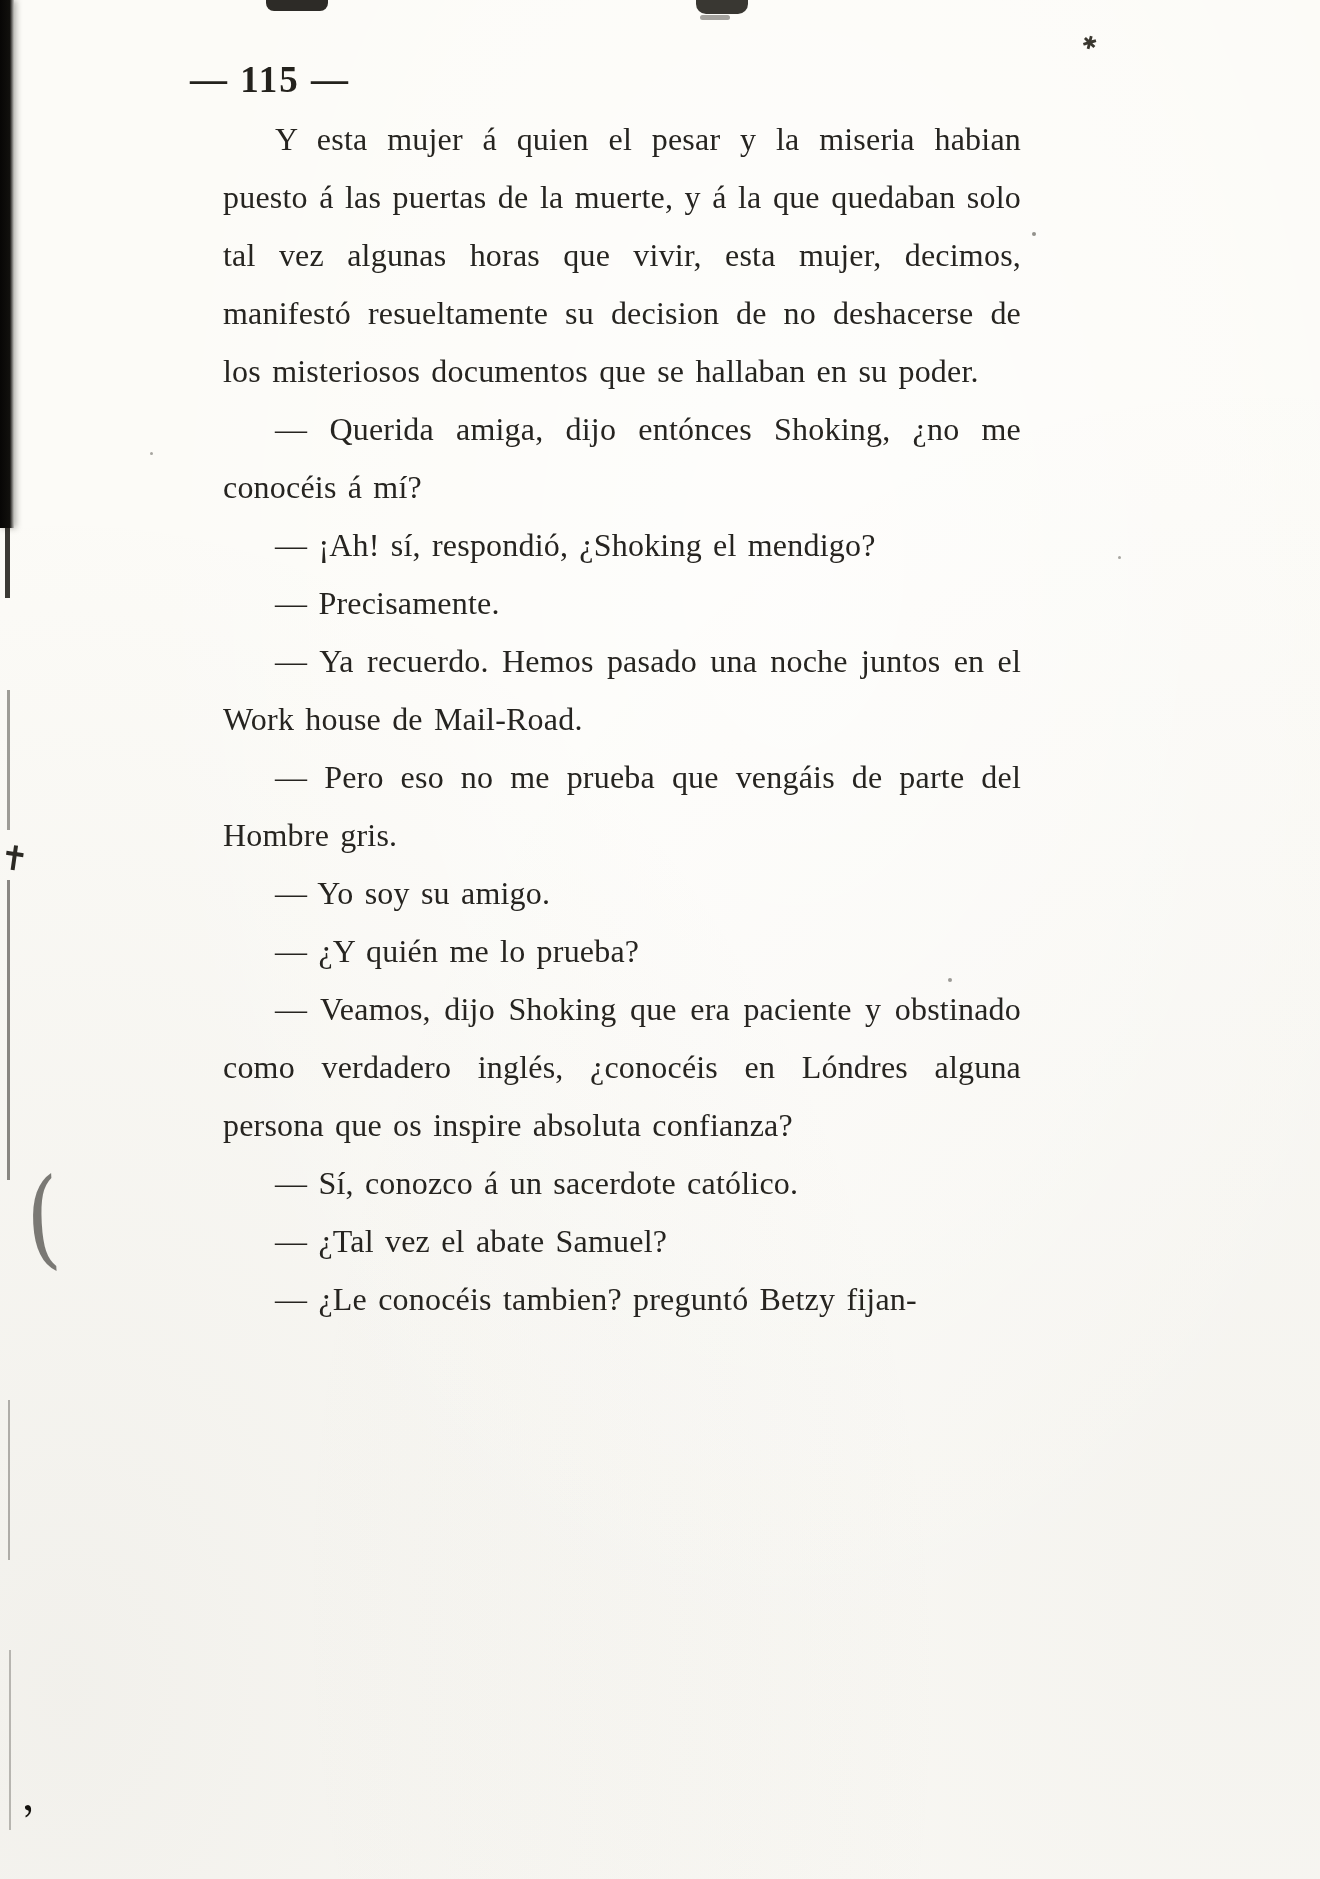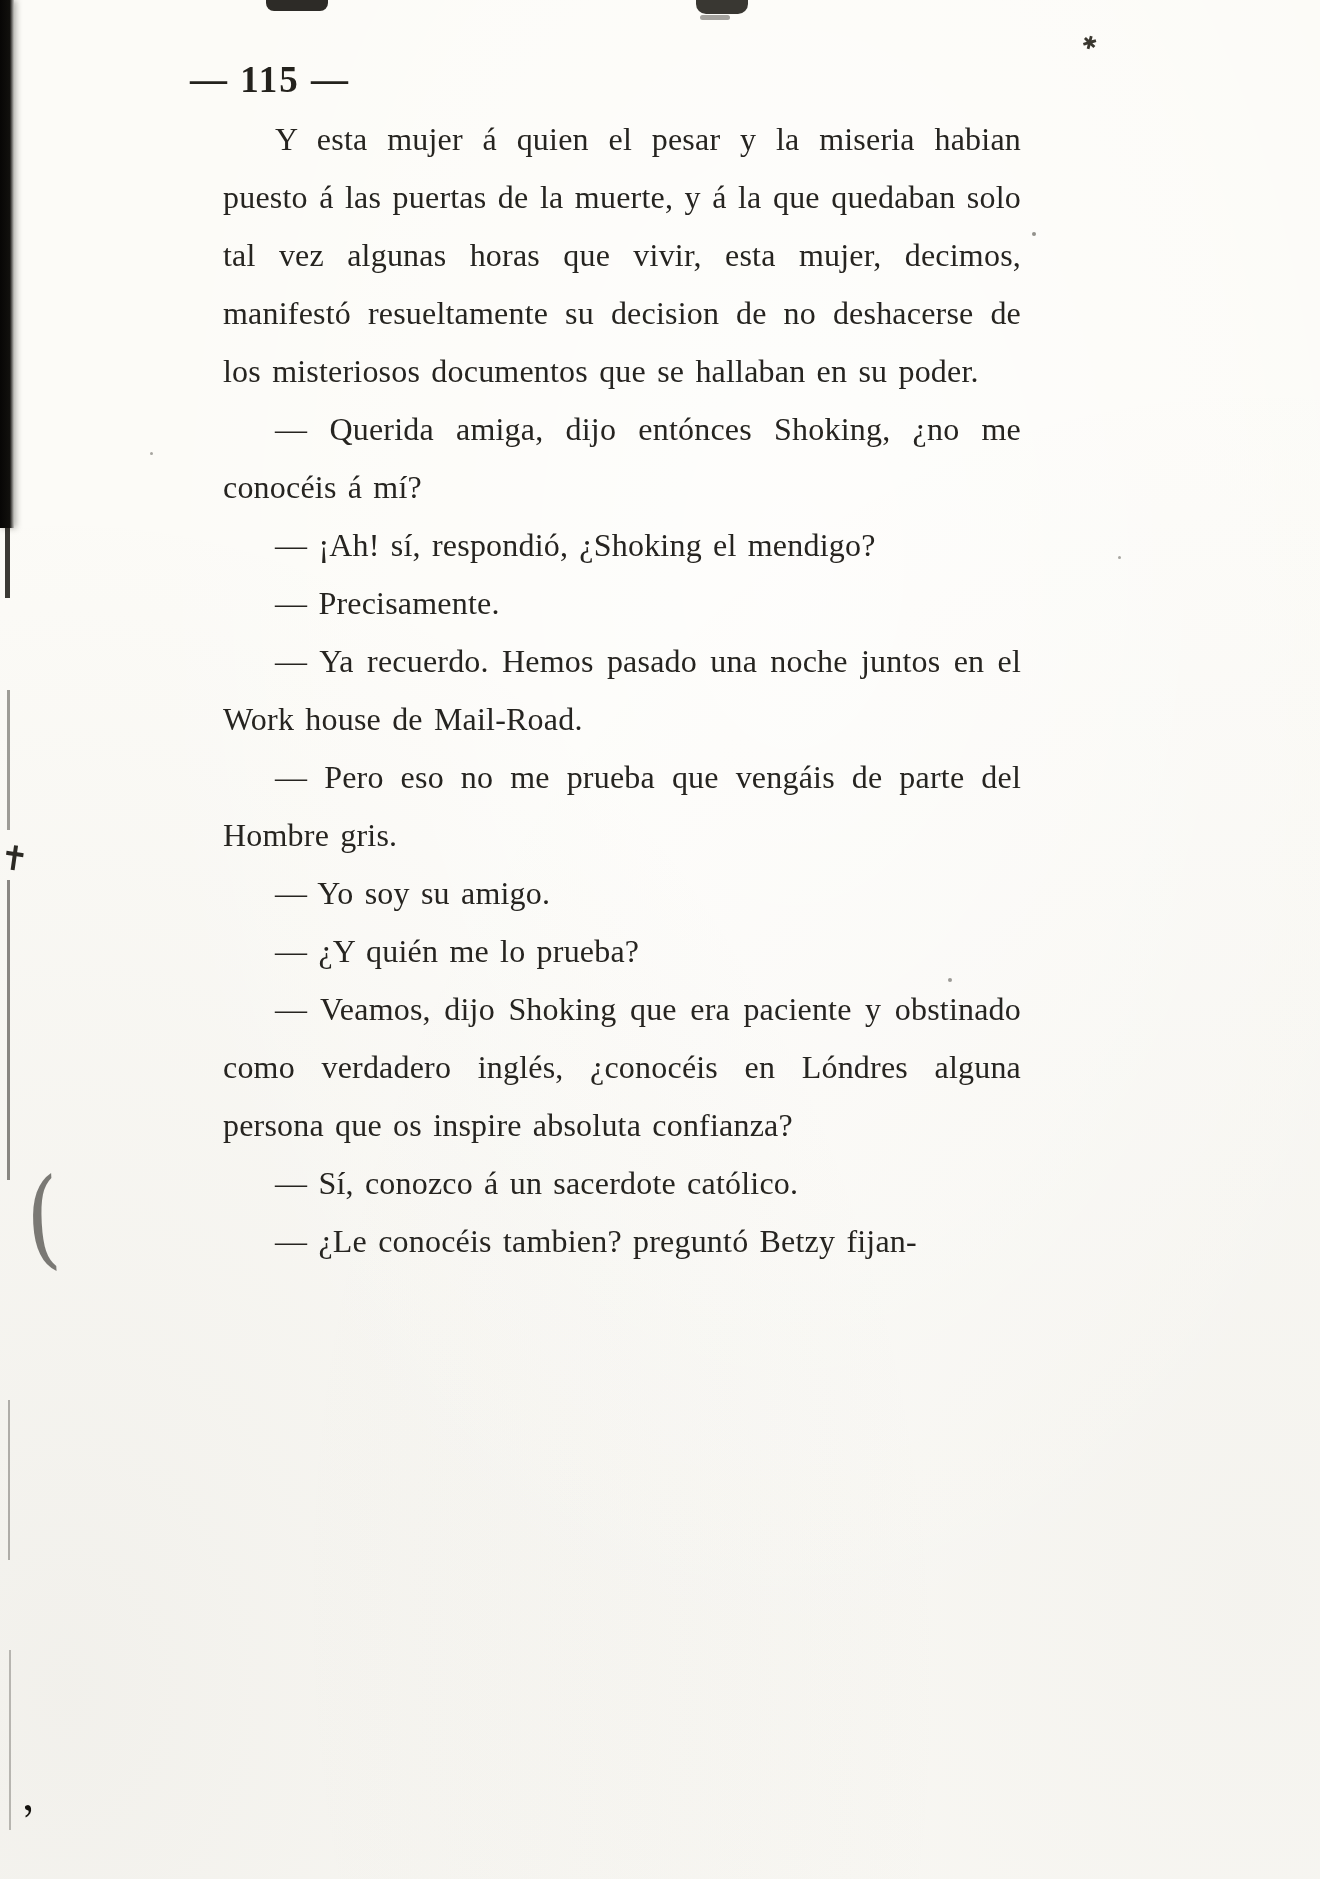--- a/index.html
+++ b/index.html
@@ -176,16 +176,17 @@
     <p>Y esta mujer á quien el pesar y la miseria habian puesto á las puertas de la muerte, y á la que quedaban solo tal vez algunas horas que vivir, esta mujer, decimos, manifestó resueltamente su decision de no deshacerse de los misteriosos documentos que se hallaban en su poder.</p>
     <p>— Querida amiga, dijo entónces Shoking, ¿no me conocéis á mí?</p>
     <p>— ¡Ah! sí, respondió, ¿Shoking el mendigo?</p>
     <p>— Precisamente.</p>
     <p>— Ya recuerdo. Hemos pasado una noche juntos en el Work house de Mail-Road.</p>
     <p>— Pero eso no me prueba que vengáis de parte del Hombre gris.</p>
     <p>— Yo soy su amigo.</p>
     <p>— ¿Y quién me lo prueba?</p>
     <p>— Veamos, dijo Shoking que era paciente y obstinado como verdadero inglés, ¿conocéis en Lóndres alguna persona que os inspire absoluta confianza?</p>
     <p>— Sí, conozco á un sacerdote católico.</p>
+    <p>— ¿Tal vez el abate Samuel?</p>
     <p>— ¿Le conocéis tambien? preguntó Betzy fijan-</p>
   </div>
 
 </div>
 
 </body></html>

